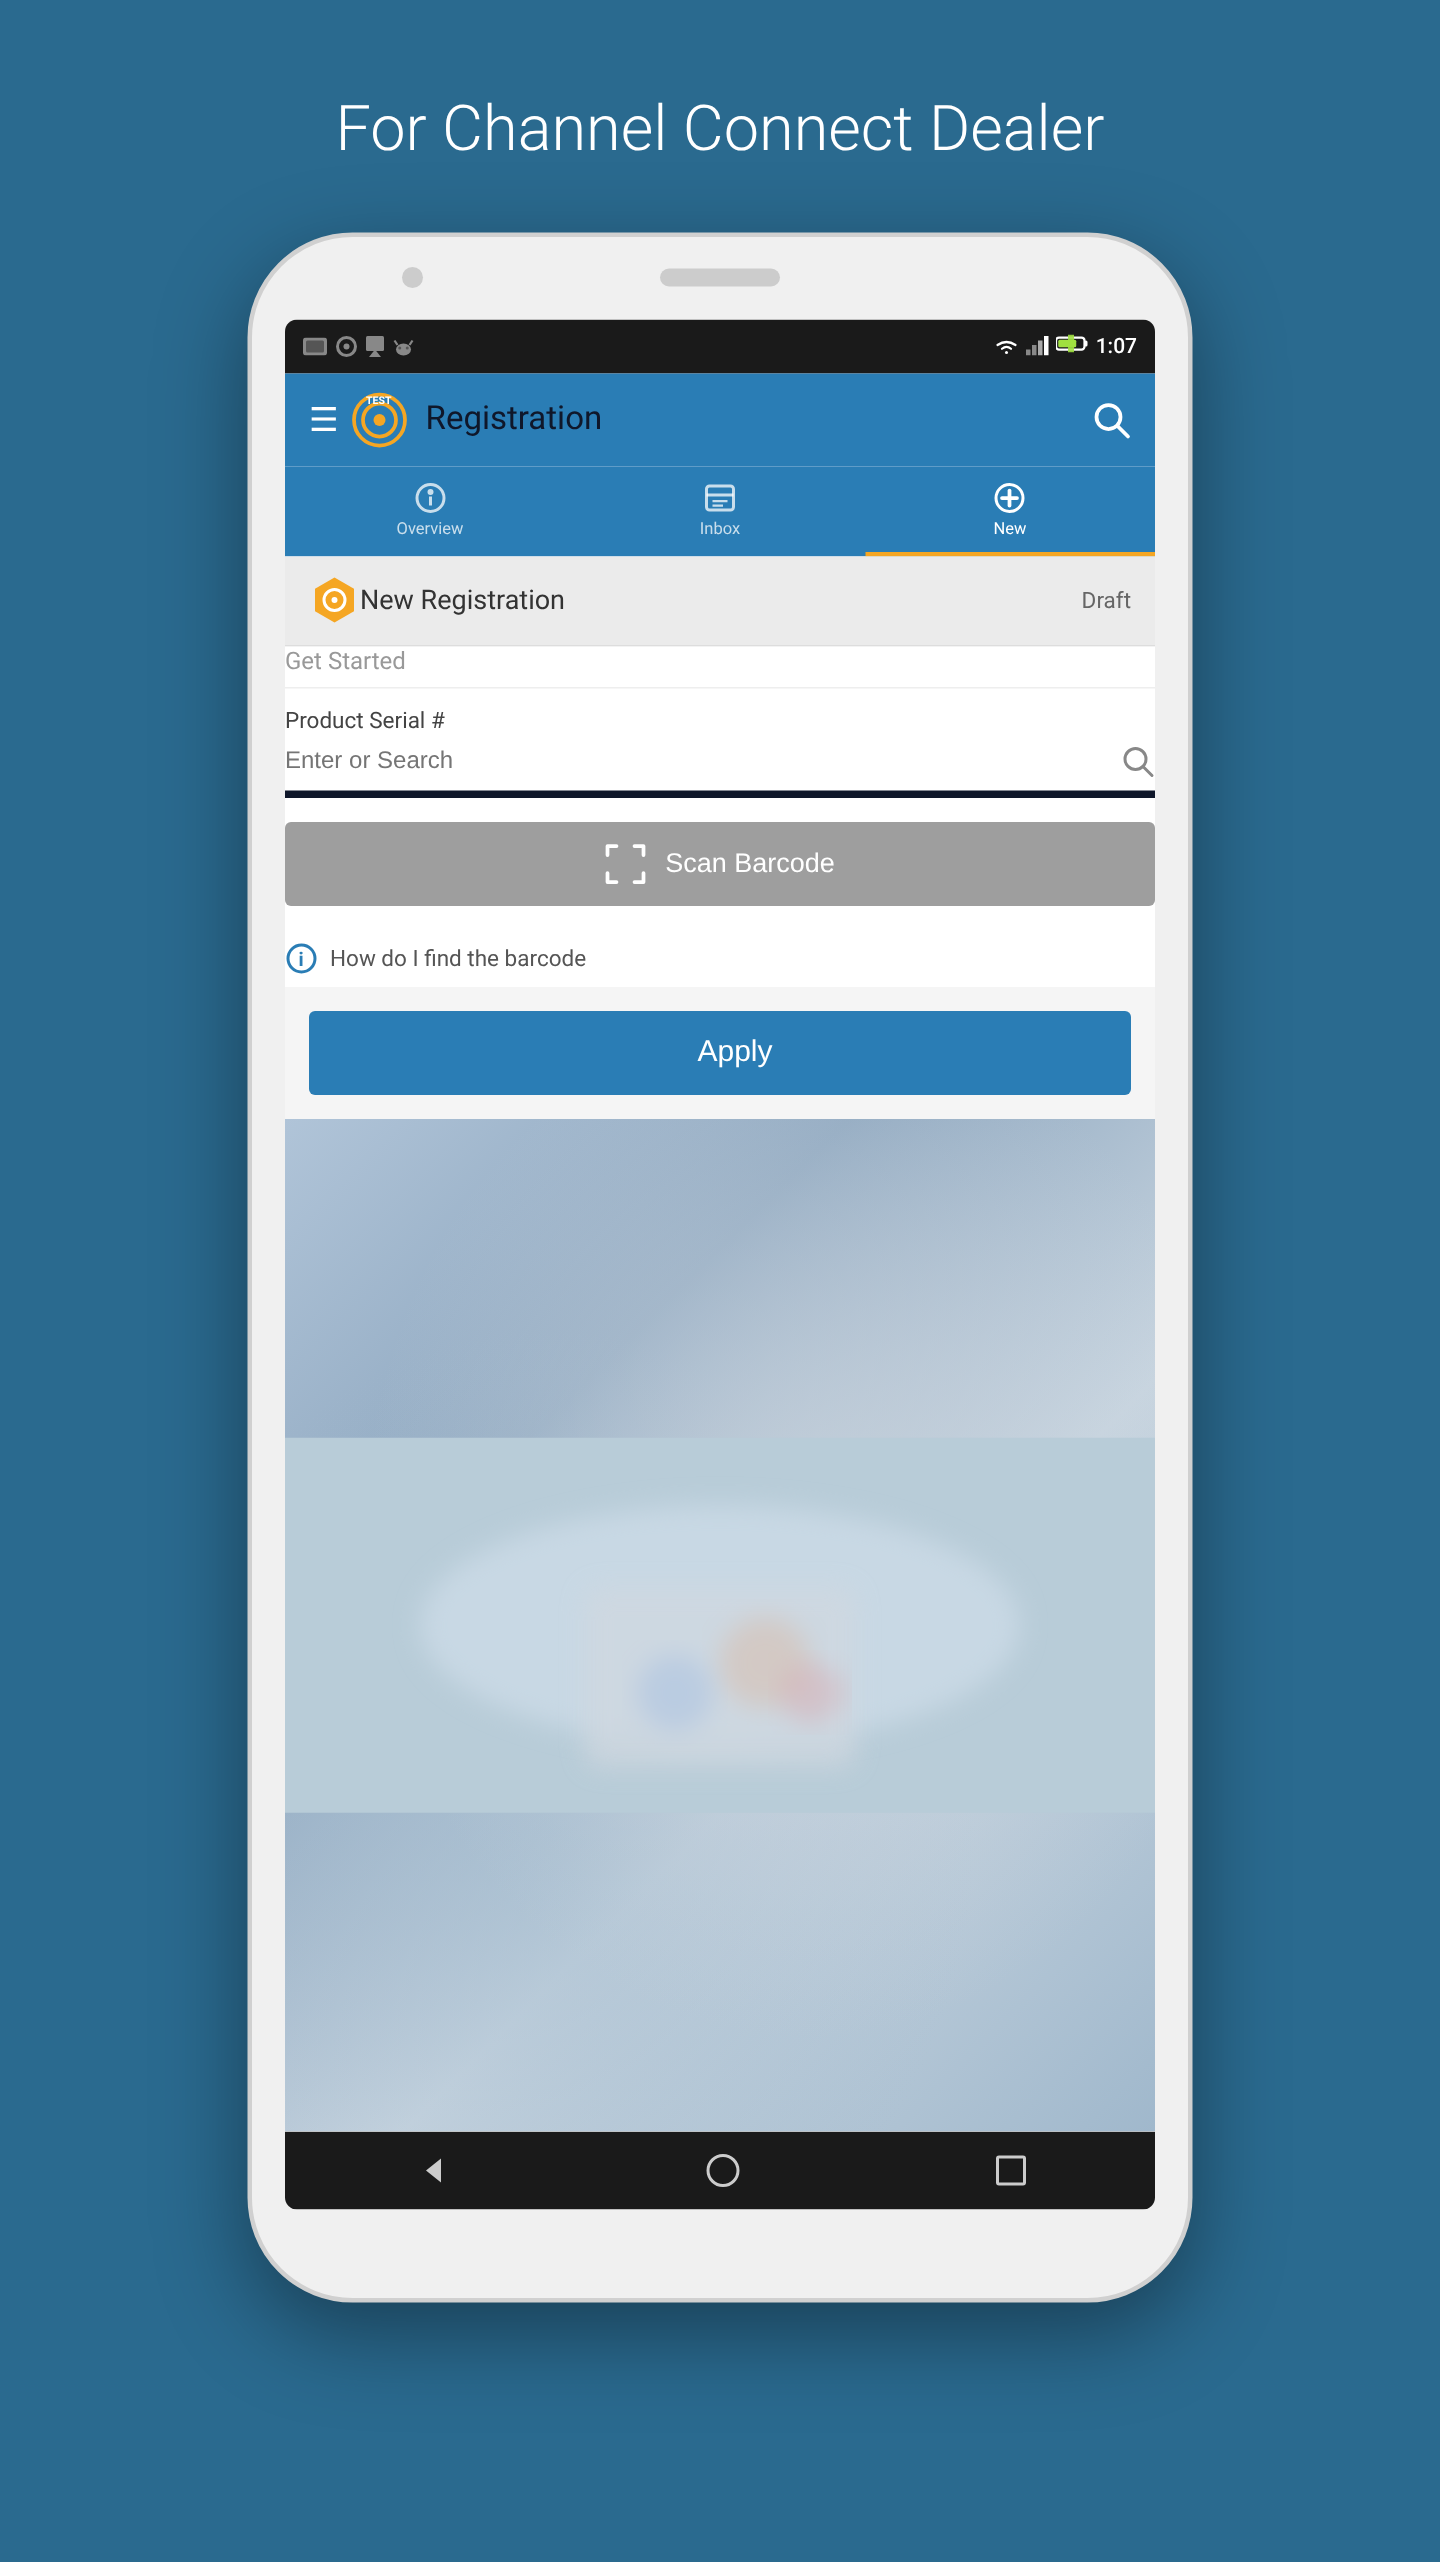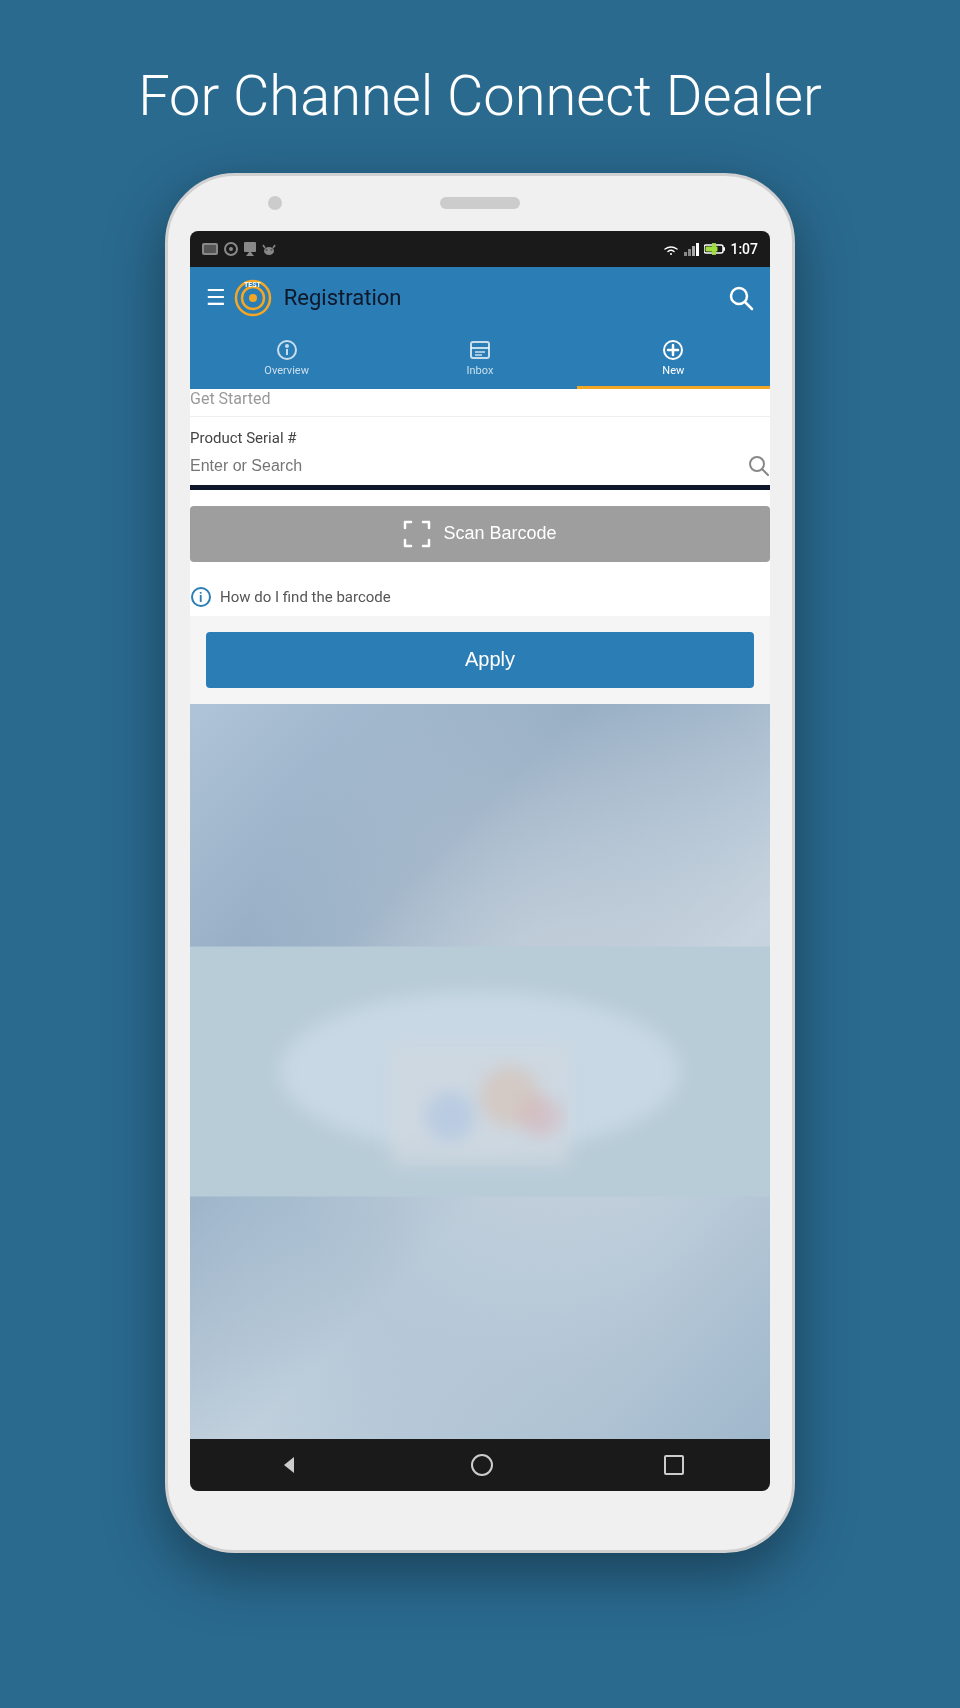--- a/index.html
+++ b/index.html
@@ -10,21 +10,21 @@
       background-color: #2a6a8f;
       font-family: 'Roboto', Arial, sans-serif;
       display: flex;
       flex-direction: column;
       align-items: center;
       overflow: hidden;
     }
 
     .page-title {
       color: white;
-      font-size: 56px;
+      font-size: 42px;
       font-weight: 300;
       text-align: center;
       margin-top: 60px;
       line-height: 1.3;
       width: 700px;
     }
 
     
     .phone-frame {
       width: 630px;
@@ -93,21 +93,20 @@
     }
 
     .status-icons-left {
       display: flex;
       gap: 6px;
       align-items: center;
     }
 
     .status-icons-right {
       display: flex;
-      align-items: center;
       gap: 4px;
       color: white;
       font-size: 14px;
     }
 
     
     .app-header {
       width: 100%;
       height: 62px;
       background: #2a7db5;
@@ -455,20 +454,30 @@
           <circle cx="12" cy="12" r="9" fill="none" stroke="white" stroke-width="2"></circle>
           <line x1="12" y1="7" x2="12" y2="17" stroke="white" stroke-width="2.5" stroke-linecap="round"></line>
           <line x1="7" y1="12" x2="17" y2="12" stroke="white" stroke-width="2.5" stroke-linecap="round"></line>
         </svg>
         <span style="font-size:11px;color:white;">New</span>
       </div>
     </div>
 
     <div class="content-area" style="position:relative;">
 
+      <div class="registration-header">
+        <svg class="hex-icon" viewBox="0 0 34 34">
+          <polygon points="17,2 30,9.5 30,24.5 17,32 4,24.5 4,9.5" fill="#f5a623"></polygon>
+          <circle cx="17" cy="17" r="7" fill="none" stroke="white" stroke-width="2"></circle>
+          <circle cx="17" cy="17" r="2" fill="white"></circle>
+          <line x1="17" y1="10" x2="17" y2="11" stroke="white" stroke-width="2"></line>
+        </svg>
+        <span class="reg-title">New Registration</span>
+        <span class="draft-badge">Draft</span>
+      </div>
 
       <div class="form-area">
         <div class="form-section-title">Get Started</div>
 
         <div class="form-field-label">Product Serial #</div>
 
         <div class="form-input-row">
           <input class="form-input" type="text" placeholder="Enter or Search" style="">
           <svg width="22" height="22" style="cursor:pointer;">
             <circle cx="9" cy="9" r="7" fill="none" stroke="#888" stroke-width="2"></circle>

